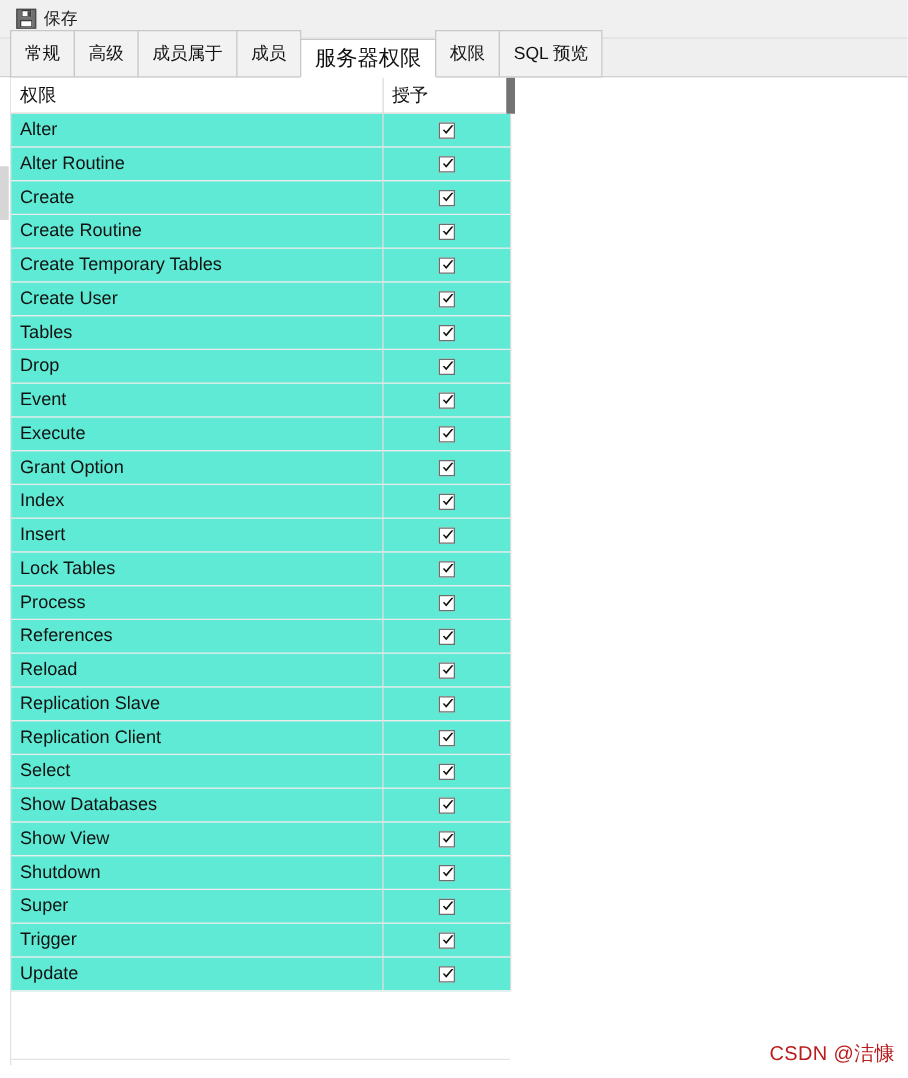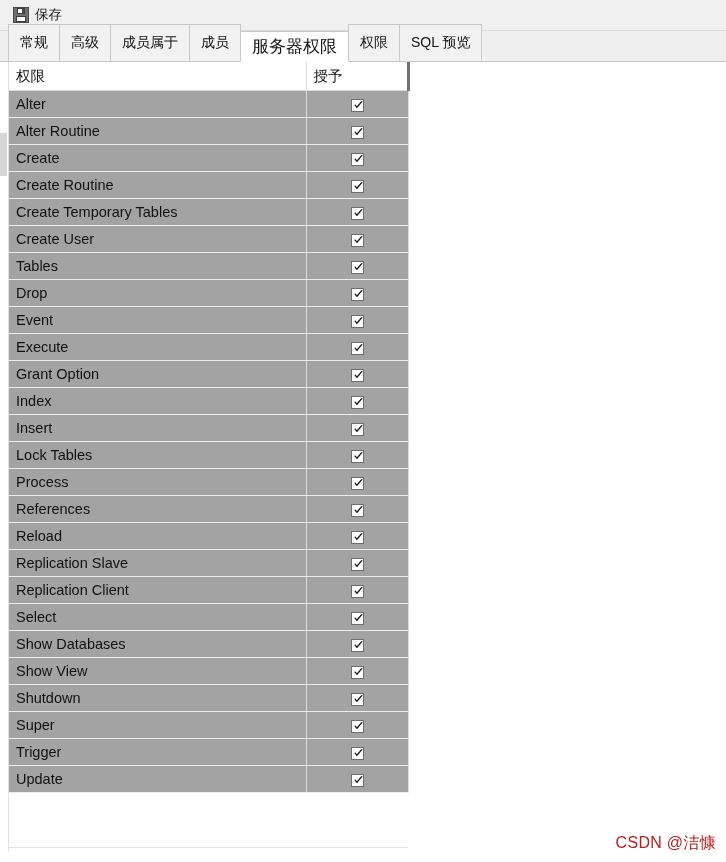--- a/index.html
+++ b/index.html
@@ -192,29 +192,29 @@
     font-weight: normal;
     text-align: left;
     background: #ffffff;
     border-bottom: 1px solid #dadada;
     border-right: 1px solid #dadada;
     padding: 0 0 0 7px;
     color: #111111;
     font-size: 14.5px;
     vertical-align: middle;
   }
-  .grid th.last { border-right: 3px solid #737373; }
+  .grid th.last { border-right: 7px solid #737373; }
 
   .grid td {
     height: 26px;
     border-bottom: 1px solid #ececec;
     border-right: 1px solid #dadada;
     padding: 0 0 0 7px;
     vertical-align: middle;
-    background: #a3a3a3;
+    background: #5eead4;
     line-height: 26px;
   }
   .grid td.grant {
     text-align: center;
     padding: 0;
   }
 
   
   .cb {
     display: inline-block;

